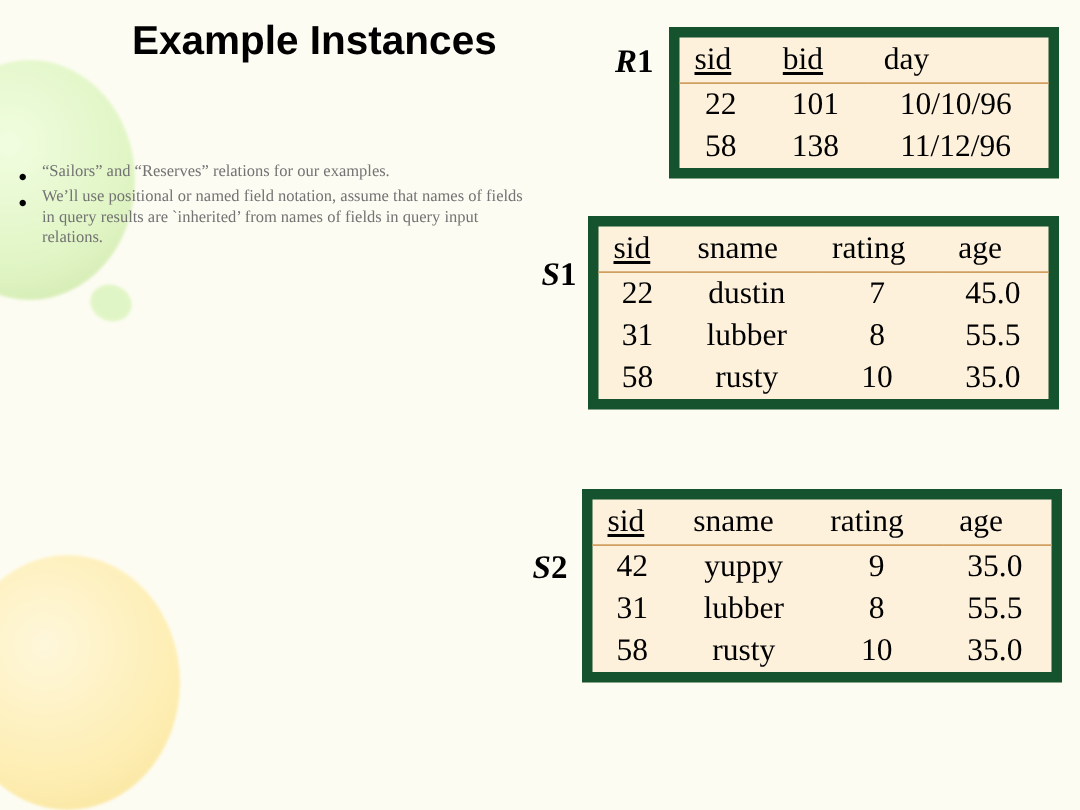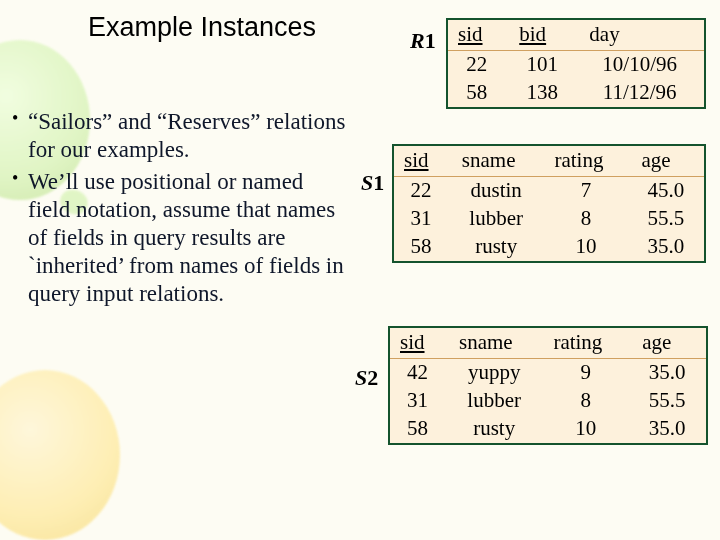--- a/index.html
+++ b/index.html
@@ -19,33 +19,33 @@
         background: radial-gradient(circle at 40% 35%, #e8ffd1, #caf0a0 60%, #a8d56f); opacity: 0.55; }
   .b1a { width: 28px; height: 24px; left: 60px; top: 190px;
          background: #caf0a0; opacity: 0.55; transform: rotate(20deg); }
   .b2 { width: 150px; height: 170px; left: -30px; top: 370px;
         background: radial-gradient(circle at 40% 35%, #fff3c7, #ffe482 60%, #f2cc4a); opacity: 0.55; }
 
   .slide { position: relative; z-index: 1; width: 100%; height: 100%; }
 
   h1.title {
     font-family: Arial, Helvetica, sans-serif;
-    font-weight: normal;
+    font-weight: bold;
     font-size: 27px;
     color: #000;
     padding: 12px 0 0 88px;
   }
 
   .left-text {
     position: absolute;
     left: 10px; top: 108px;
     width: 340px;
-    font-size: 23px;
+    font-size: 11px;
     line-height: 1.22;
-    color: #0f172a;
+    color: #737373;
   }
   .left-text ul { list-style: none; }
   .left-text li { position: relative; padding-left: 18px; margin-bottom: 4px; }
   .left-text li::before {
     content: "•"; position: absolute; left: 2px; top: 0;
     color: #000; font-size: 18px;
   }
 
   .rel-label {
     position: absolute;
@@ -56,21 +56,21 @@
     color: #000;
   }
   .lbl-r1 { left: 410px; top: 28px; }
   .lbl-s1 { left: 361px; top: 170px; }
   .lbl-s2 { left: 355px; top: 365px; }
   .rel-label .num { font-style: normal; }
 
   .table-wrap {
     position: absolute;
     background: #fdf1dc;
-    border: 2px solid #14532d;
+    border: 7px solid #14532d;
   }
   .table-wrap table {
     border-collapse: collapse;
     font-family: 'Times New Roman', serif;
     font-size: 21px;
     color: #000;
     width: 100%;
   }
   .table-wrap th {
     font-weight: normal;

